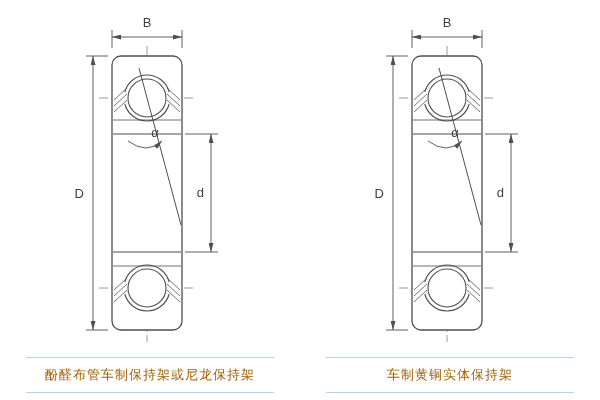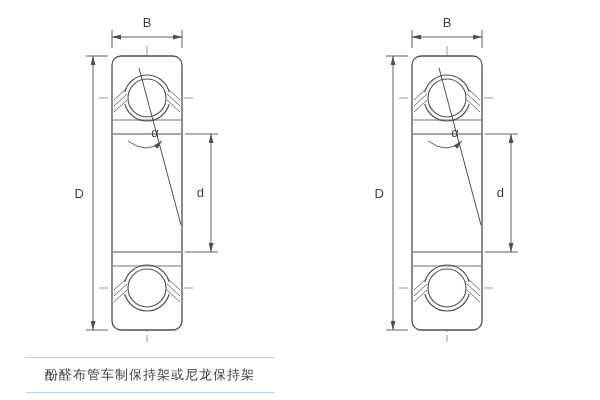--- a/index.html
+++ b/index.html
@@ -6,21 +6,21 @@
   .canvas{
     position:relative;width:600px;height:400px;background:#ffffff;
     font-family:"Liberation Sans","DejaVu Sans",sans-serif;overflow:hidden;
   }
   .diagram{position:absolute;top:0;width:300px;height:355px;}
   .diagram.left{left:0;}
   .diagram.right{left:300px;}
   .caption{
     position:absolute;top:357px;width:248px;
     border-top:1px solid #b8d4ea;border-bottom:1px solid #b8d4ea;
-    padding:8px 0;color:#404040;font-size:13px;text-align:center;
+    padding:8px 0;color:#a16207;font-size:13px;text-align:center;
     letter-spacing:1px;
   }
   .caption.left{left:26px;}
   .caption.right{left:326px;}
   svg text{fill:#3f3f3f;font-size:13px;font-family:"Liberation Sans","DejaVu Sans",sans-serif;}
   svg .ol{stroke:#4f4f4f;fill:none;}
   svg .cl{stroke:#8f8f8f;fill:none;stroke-width:0.9;stroke-dasharray:9 3 2 3;}
   svg .dim{stroke:#4f4f4f;fill:none;stroke-width:0.9;}
 </style>
 </head>
@@ -161,14 +161,15 @@
 
       <g>
         <path class="dim" d="M185,134 H218 M185,252 H218"></path>
         <path class="dim" d="M211,134 V252" marker-start="url(#arrSR)" marker-end="url(#arrER)"></path>
         <text x="204" y="197" text-anchor="end">d</text>
       </g>
     </svg>
   </div>
 
   <div class="caption left">酚醛布管车制保持架或尼龙保持架</div>
+  <div class="caption right">车制黄铜实体保持架</div>
 
 </div>
 
 </body></html>

